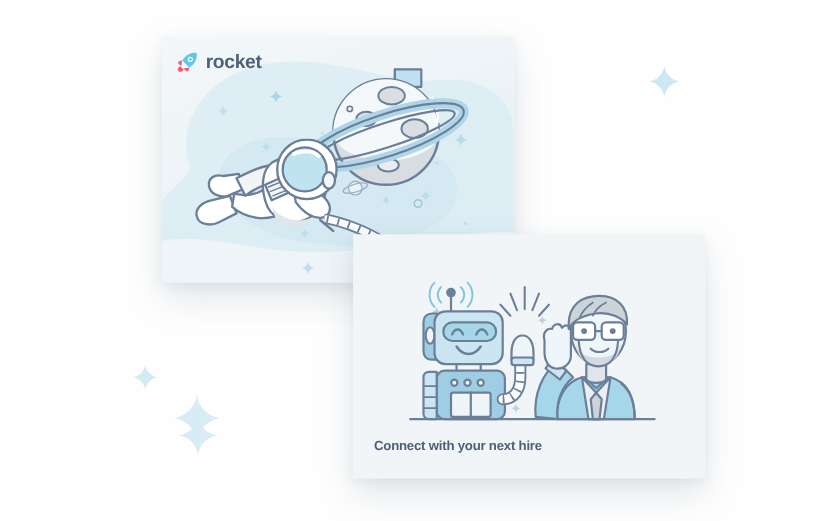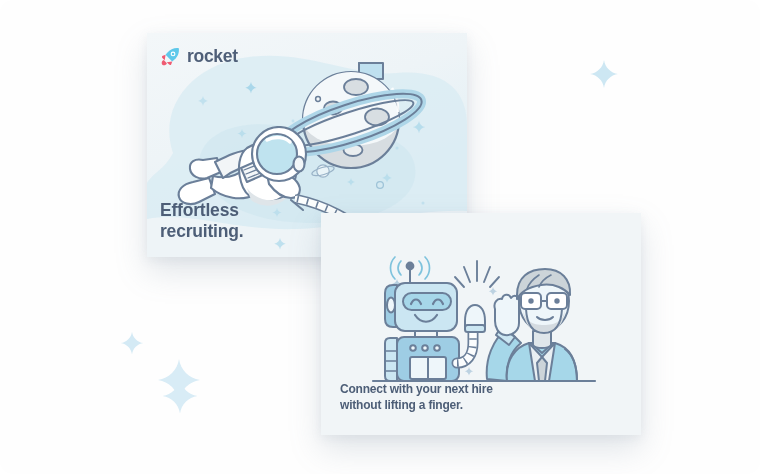--- a/index.html
+++ b/index.html
@@ -219,24 +219,20 @@
         <path d="M3.6 20.4 C2.2 19 3.0 16.2 5.2 15.4 L8.6 18.8 C7.8 21 5.0 21.8 3.6 20.4 Z" fill="#ef5b72"></path>
         <path d="M21.6 2.4 C17.2 1.6 12.2 3.6 9.0 7.4 L7.2 9.6 L14.4 16.8 L16.6 15.0 C20.4 11.8 22.4 6.8 21.6 2.4 Z" fill="#5ec8ea"></path>
         <path d="M7.2 9.6 L4.2 10.6 C3.2 10.9 2.9 12.2 3.7 13.0 L6.2 15.5 Z" fill="#ef5b72"></path>
         <path d="M14.4 16.8 L13.4 19.8 C13.1 20.8 11.8 21.1 11.0 20.3 L8.5 17.8 Z" fill="#ef5b72"></path>
         <circle cx="15.3" cy="8.7" r="2.6" fill="#ffffff"></circle>
         <circle cx="15.3" cy="8.7" r="1.4" fill="#5ec8ea"></circle>
       </svg>
       <span id="logo-text">rocket</span>
     </div>
 
-    <div class="headline" id="rocket-headline">
-      <span class="headline-line">Effortless</span>
-      <span class="headline-line">recruiting.</span>
-    </div>
   </div>
 
   <div class="card" id="card-robot">
 
     <svg class="art" style="left:48px; top:38px;" width="230" height="132" viewBox="0 0 230 132">
 
       <g fill="#8fb5cf">
         <path d="M28 28 c.4 2.6 2.3 4.5 4.9 4.9 -2.6 .4 -4.5 2.3 -4.9 4.9 -.4 -2.6 -2.3 -4.5 -4.9 -4.9 2.6 -.4 4.5 -2.3 4.9 -4.9z" opacity="0.6"></path>
         <path d="M75 38 c.4 2.8 2.5 4.9 5.3 5.3 -2.8 .4 -4.9 2.5 -5.3 5.3 -.4 -2.8 -2.5 -4.9 -5.3 -5.3 2.8 -.4 4.9 -2.5 5.3 -5.3z" opacity="0.7"></path>
         <path d="M74 72 c.3 2.2 2 3.9 4.2 4.2 -2.2 .3 -3.9 2 -4.2 4.2 -.3 -2.2 -2 -3.9 -4.2 -4.2 2.2 -.3 3.9 -2 4.2 -4.2z" opacity="0.6"></path>
@@ -346,21 +342,20 @@
           <path d="M34 136 L62 136"></path>
           <path d="M74 136 L104 136"></path>
           <path d="M116 136 L160 136"></path>
           <path d="M192 136 L200 136"></path>
         </g>
       </g>
     </svg>
 
     <div class="headline" id="robot-headline">
       <span class="headline-line">Connect with your next hire</span>
-      <span class="headline-line">without lifting a finger.</span>
     </div>
   </div>
 
   <svg class="sparkle" style="left:160px; top:376px;" width="40" height="40" viewBox="0 0 32 32">
     <path d="M16 2 C17.1 9.4 22.6 14.9 30 16 C22.6 17.1 17.1 22.6 16 30 C14.9 22.6 9.4 17.1 2 16 C9.4 14.9 14.9 9.4 16 2 Z" fill="#d8ecf6"></path>
   </svg>
 
 </div>
 
 </body></html>

